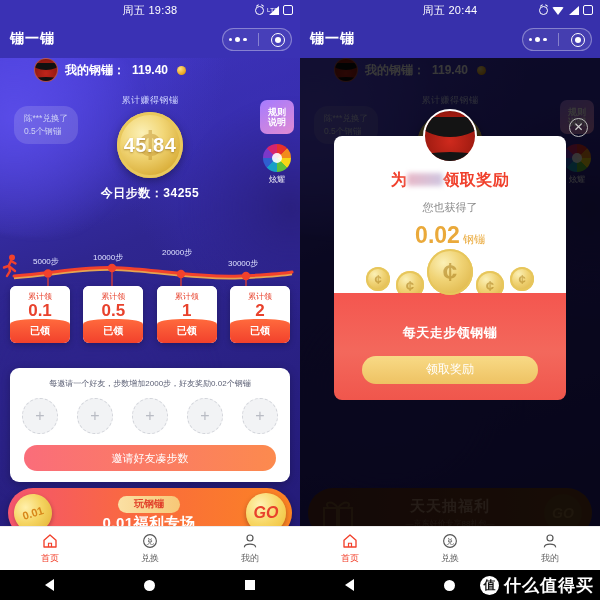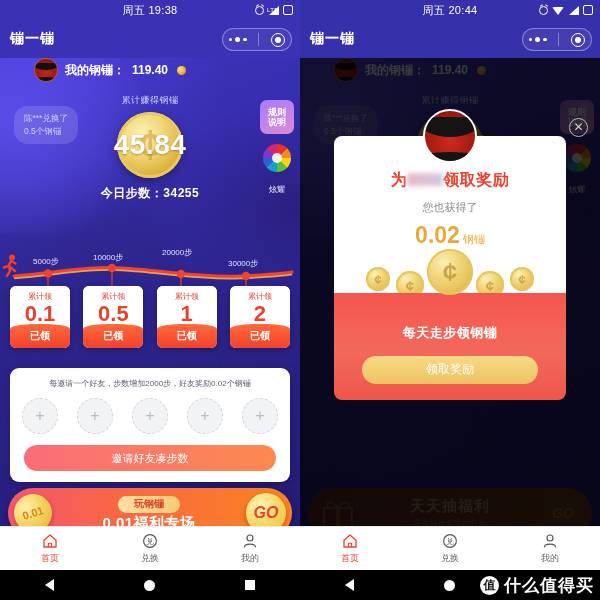--- a/index.html
+++ b/index.html
@@ -108,21 +108,21 @@
 
   
   .rail { position: absolute; right: 6px; top: 42px; z-index: 7; display: flex; flex-direction: column; align-items: center; gap: 10px; }
   .rules-badge {
     width: 34px; height: 34px; border-radius: 7px;
     background: linear-gradient(150deg, #a57bff, #e08ad2);
     color: #fff; font-size: 9px; line-height: 1.15; font-weight: bold;
     display: flex; flex-direction: column; align-items: center; justify-content: center;
     text-align: center;
   }
-  .shine-wrap { display: flex; flex-direction: column; align-items: center; gap: 12px; }
+  .shine-wrap { display: flex; flex-direction: column; align-items: center; gap: 2px; }
   .shine-icon {
     width: 28px; height: 28px; border-radius: 50%; position: relative; overflow: hidden;
     background: conic-gradient(#e8312b 0deg 45deg, #f28b1c 45deg 90deg, #f5d516 90deg 135deg,
                 #5fc13a 135deg 180deg, #17a0c8 180deg 225deg, #2f5fd0 225deg 270deg,
                 #7b38c9 270deg 315deg, #d6246e 315deg 360deg);
   }
   .shine-icon::after { content:""; position:absolute; inset:9px; border-radius:50%; background:#fff; opacity:.9; }
   .shine-label { color:#fff; font-size: 8px; }
 
   
@@ -132,34 +132,34 @@
     margin: 5px auto 0; width: 66px; height: 66px; border-radius: 50%;
     background:
       radial-gradient(circle at 38% 32%, #fbf0b6 0%, #f2d778 35%, #dcb23f 70%, #b98c22 100%);
     box-shadow: 0 0 0 3px #e9c85c inset, 0 3px 10px rgba(0,0,0,.35);
     display: flex; align-items: center; justify-content: center; position: relative;
   }
   .big-coin::before {
     content: "¢"; position: absolute; font-size: 42px; color: rgba(190,143,40,.45); font-weight: bold;
     line-height: 1;
   }
-  .coin-value { position: relative; color: #fff; font-size: 28px; font-weight: bold; letter-spacing: .5px; text-shadow: 0 1px 2px rgba(120,80,10,.5); }
+  .coin-value { position: relative; color: #fff; font-size: 20px; font-weight: bold; letter-spacing: .5px; text-shadow: 0 1px 2px rgba(120,80,10,.5); }
   .steps-line { margin-top: 7px; color: #fff; font-size: 12px; font-weight: bold; letter-spacing: .5px; }
 
   
   .track { position: absolute; left: 0; right: 0; top: 196px; height: 36px; z-index: 4; }
   .track svg { position: absolute; left: 0; top: 0; }
   .ms-label { position: absolute; color: #dfe2ff; font-size: 8px; white-space: nowrap; }
   .runner { position: absolute; right: 8px; top: -4px; width: 20px; height: 24px; }
 
   .cards { position: absolute; left: 0; right: 0; top: 228px; display: flex; justify-content: space-between; padding: 0 10px; z-index: 5; }
   .ms-card { width: 60px; border-radius: 6px; overflow: hidden; background: #fff; box-shadow: 0 2px 6px rgba(0,0,0,.25); }
   .ms-top { padding: 5px 0 4px; text-align: center; background: #fff; }
   .ms-top .t1 { color: #e8412c; font-size: 8px; }
-  .ms-top .t2 { color: #e8412c; font-size: 22px; font-weight: bold; line-height: 1.1; }
+  .ms-top .t2 { color: #e8412c; font-size: 17px; font-weight: bold; line-height: 1.1; }
   .ms-bot {
     height: 24px; display: flex; align-items: center; justify-content: center;
     background: linear-gradient(180deg, #ff6a3d, #f2412c); color: #fff; font-size: 10px; font-weight: bold;
     border-radius: 40% 40% 0 0 / 22% 22% 0 0;
     margin-top: -6px;
   }
 
   
   .invite {
     position: absolute; left: 10px; right: 10px; top: 310px; background: #fff;

